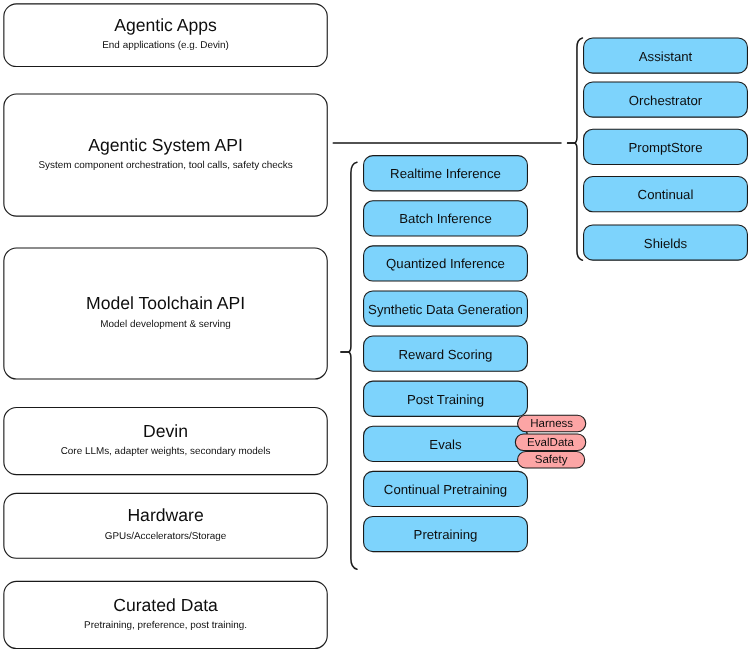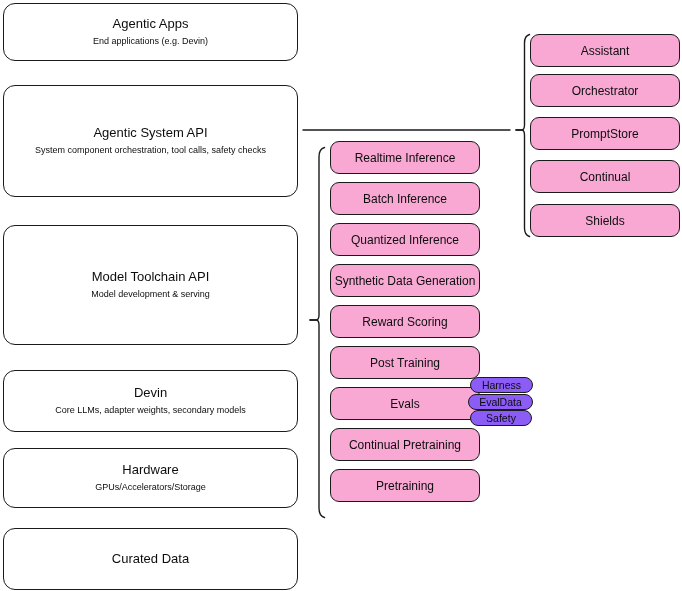--- a/index.html
+++ b/index.html
@@ -26,42 +26,42 @@
     border: 1.4px solid #1a1a1a;
     border-radius: 12px;
     background: #ffffff;
     display: flex;
     flex-direction: column;
     align-items: center;
     justify-content: center;
     text-align: center;
   }
   .box .title {
-    font-size: 13px;
+    font-size: 16px;
     line-height: 16px;
     color: #0d0d0d;
   }
   .box .subtitle {
     font-size: 9px;
     line-height: 13px;
     margin-top: 3px;
     color: #0d0d0d;
   }
   
   .layer-box {
     left: 3px;
     width: 295px;
   }
   
   .chip {
     position: absolute;
     box-sizing: border-box;
     border: 1.3px solid #1a1a1a;
     border-radius: 9px;
-    background: #f9a8d4;
+    background: #7dd3fc;
     height: 33px;
     display: flex;
     align-items: center;
     justify-content: center;
     font-size: 12px;
     color: #0d0d0d;
     text-align: center;
   }
   .chip-mid {
     left: 330px;
@@ -70,21 +70,21 @@
   .chip-right {
     left: 530px;
     width: 150px;
   }
   
   .pill {
     position: absolute;
     box-sizing: border-box;
     border: 1.3px solid #1a1a1a;
     border-radius: 11px;
-    background: #8b5cf6;
+    background: #fca5a5;
     height: 16px;
     display: flex;
     align-items: center;
     justify-content: center;
     font-size: 10.5px;
     color: #0d0d0d;
     z-index: 5;
     text-align: center;
   }
   
@@ -153,20 +153,21 @@
     <div class="subtitle">Core LLMs, adapter weights, secondary models</div>
   </div>
 
   <div class="box layer-box" style="top:448px; height:60px;">
     <div class="title">Hardware</div>
     <div class="subtitle">GPUs/Accelerators/Storage</div>
   </div>
 
   <div class="box layer-box" style="top:528px; height:62px;">
     <div class="title">Curated Data</div>
+    <div class="subtitle">Pretraining, preference, post training.</div>
   </div>
 
   <div class="chip chip-mid" style="top:141px;">Realtime Inference</div>
   <div class="chip chip-mid" style="top:182px;">Batch Inference</div>
   <div class="chip chip-mid" style="top:223px;">Quantized Inference</div>
   <div class="chip chip-mid" style="top:264px;">Synthetic Data Generation</div>
   <div class="chip chip-mid" style="top:305px;">Reward Scoring</div>
   <div class="chip chip-mid" style="top:346px;">Post Training</div>
   <div class="chip chip-mid" style="top:387px;">Evals</div>
   <div class="chip chip-mid" style="top:428px;">Continual Pretraining</div>

